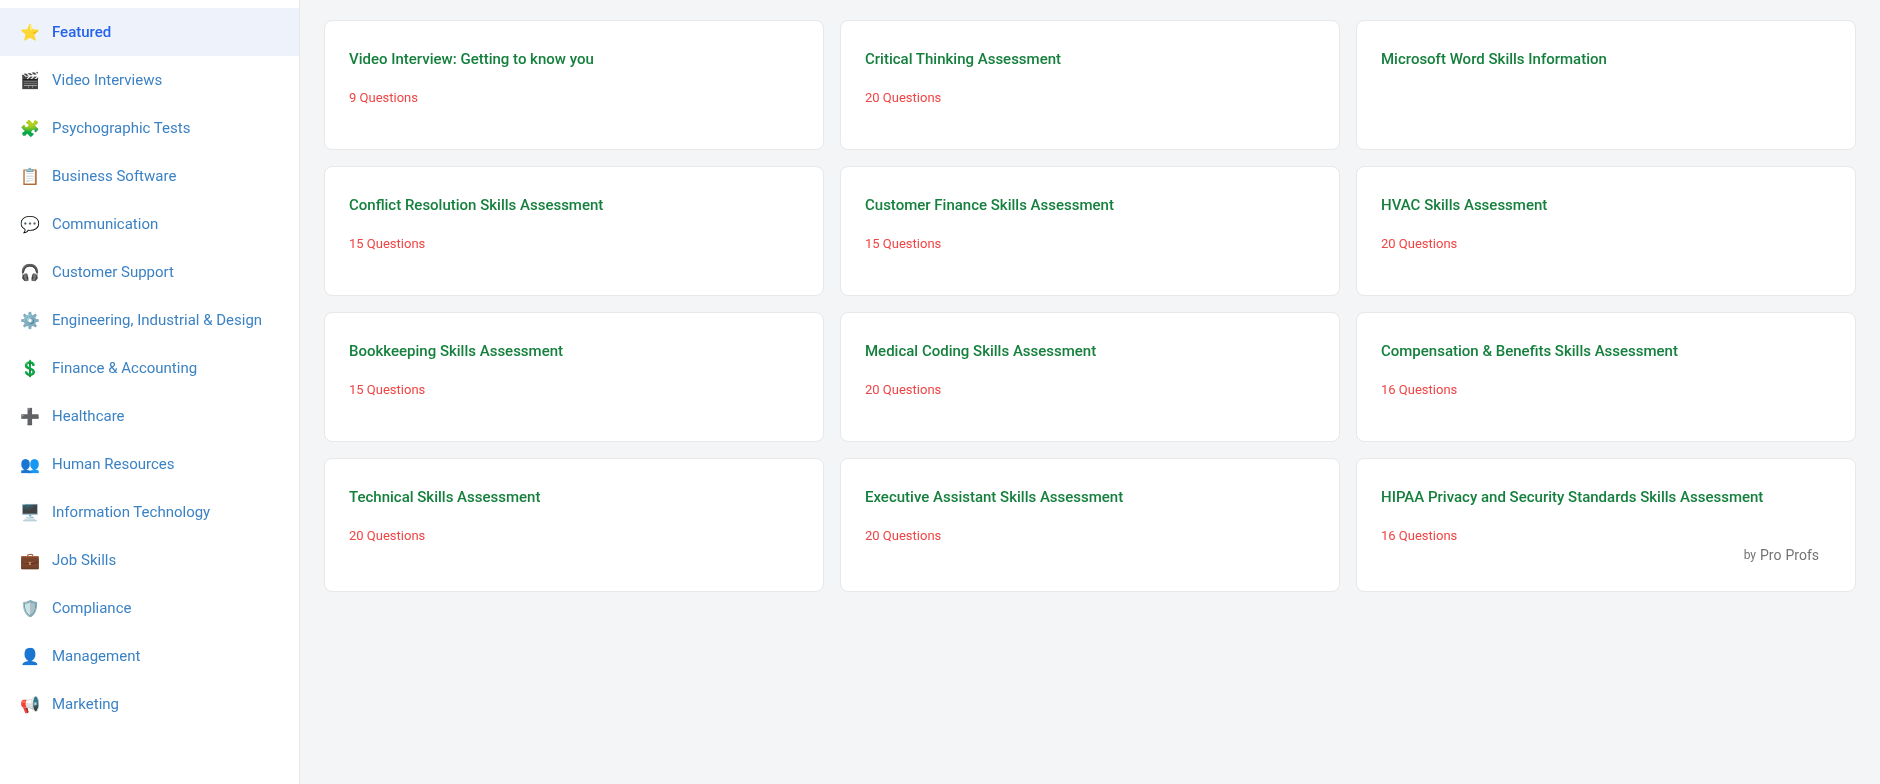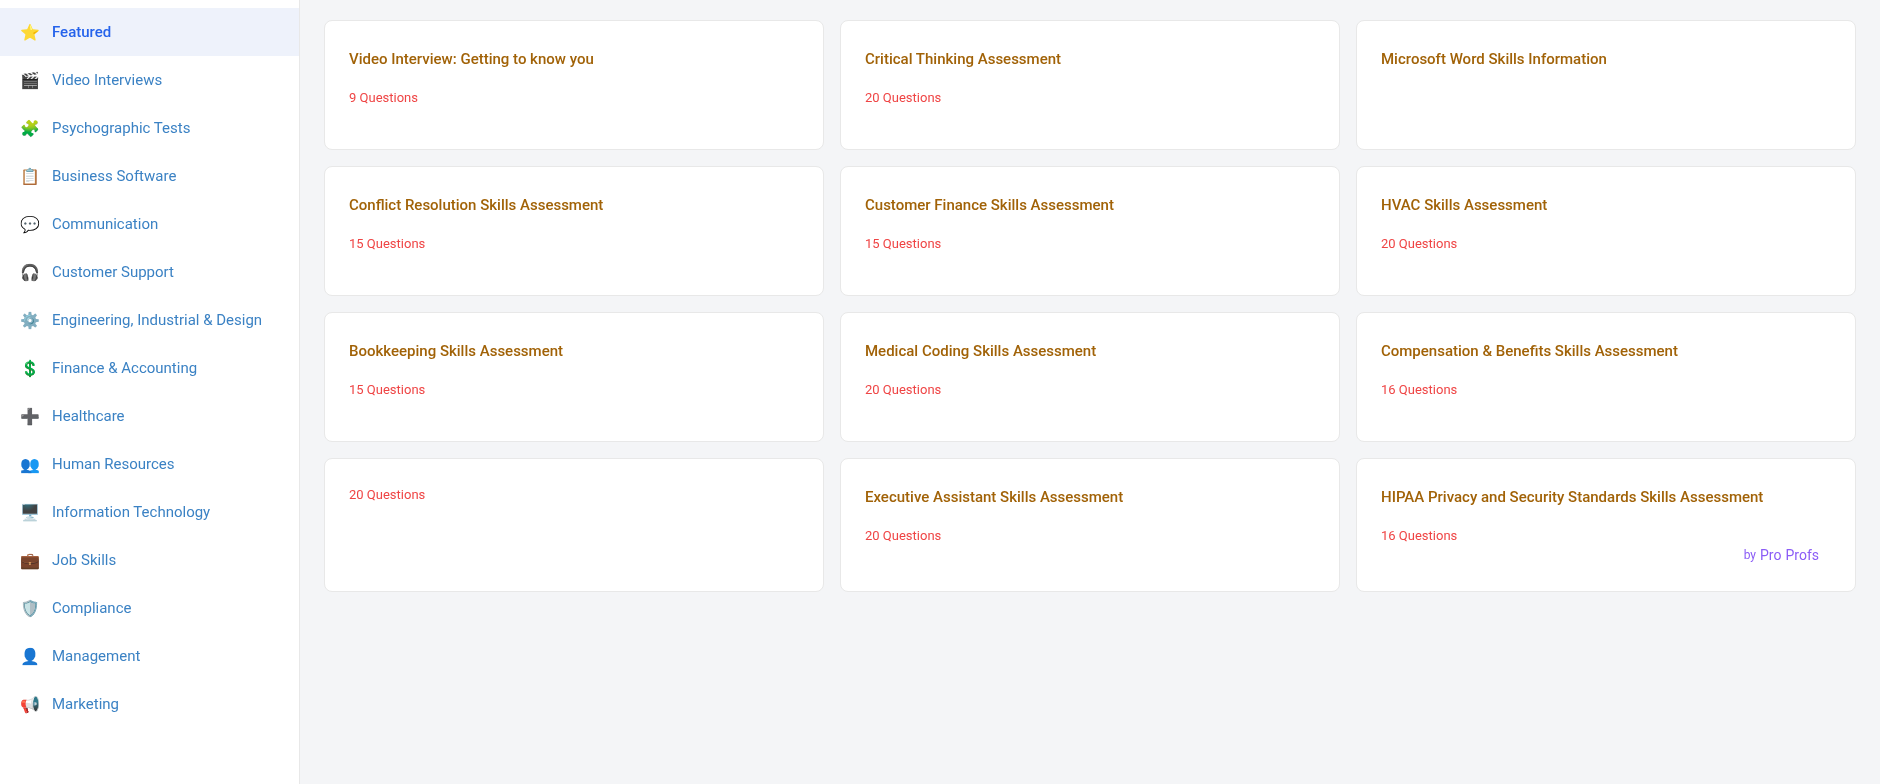--- a/index.html
+++ b/index.html
@@ -73,41 +73,41 @@
       transition: box-shadow 0.15s;
       min-height: 130px;
       display: flex;
       flex-direction: column;
       justify-content: space-between;
     }
 
     .card-title {
       font-size: 15px;
       font-weight: 500;
-      color: #a16207;
+      color: #15803d;
       line-height: 1.4;
       margin-bottom: 20px;
     }
 
     .card-meta {
       font-size: 13px;
       color: #ef4444;
     }
 
     
     .proprofs-brand {
       display: flex;
       align-items: center;
       justify-content: flex-end;
       padding: 4px 8px 4px 0;
       font-size: 12px;
       color: #888;
     }
     .proprofs-brand span {
-      color: #8b5cf6;
+      color: #737373;
       margin-right: 4px;
     }
     .proprofs-name {
       font-weight: 400;
       font-size: 14px;
     }
     .pro-part { color: #1a3a6c; }
     .profs-part { color: #e8a020; }
   </style>
 </head>
@@ -235,20 +235,21 @@
     </div>
       <div class="card">
       <div>
         <div class="card-title">Compensation &amp; Benefits Skills Assessment</div>
         <div class="card-meta">16 Questions</div>
       </div>
 
     </div>
       <div class="card">
       <div>
+        <div class="card-title">Technical Skills Assessment</div>
         <div class="card-meta">20 Questions</div>
       </div>
 
     </div>
       <div class="card">
       <div>
         <div class="card-title">Executive Assistant Skills Assessment</div>
         <div class="card-meta">20 Questions</div>
       </div>
 

